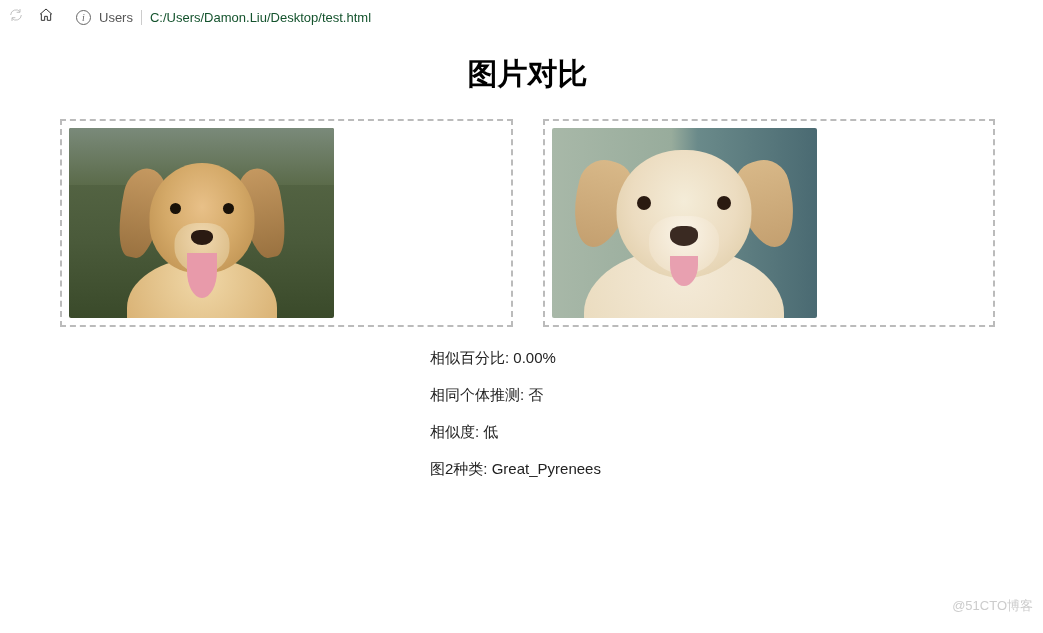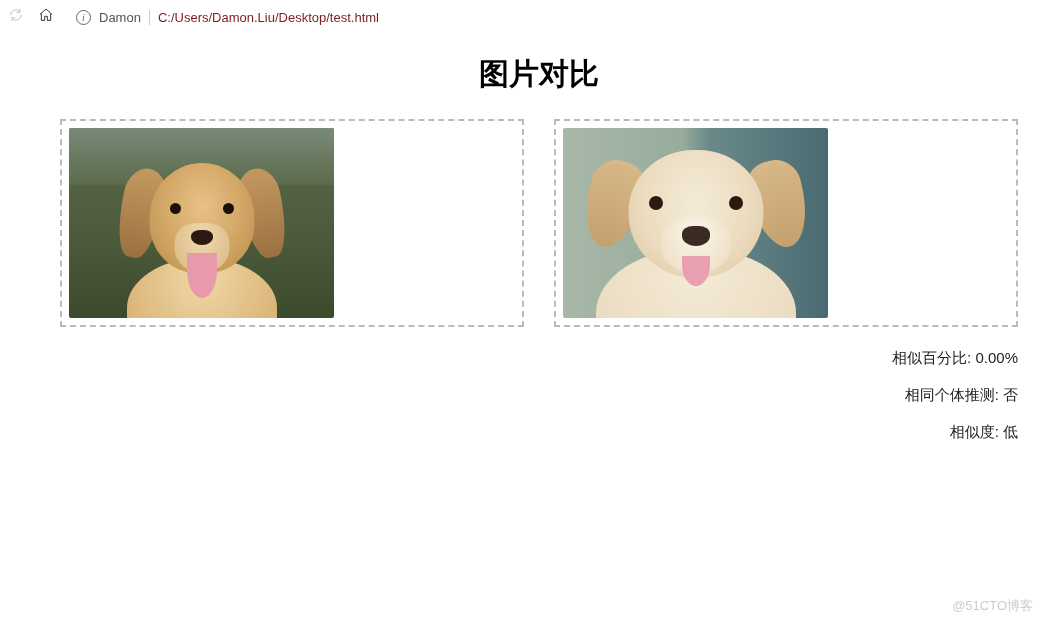--- a/index.html
+++ b/index.html
@@ -63,24 +63,24 @@
       font-style: italic;
       color: #666;
       flex-shrink: 0;
     }
     .file-label {
       color: #555;
       padding-right: 8px;
       border-right: 1px solid #ccc;
     }
     .url-text {
-      color: #7f1d1d;
+      color: #14532d;
     }
     .page-content {
-      padding: 20px 25px 0 60px;
+      padding: 20px 48px 0 60px;
     }
     .page-title {
       text-align: center;
       font-size: 30px;
       font-weight: bold;
       color: #000;
       margin-bottom: 24px;
     }
     .compare-row {
       display: flex;
@@ -115,21 +115,20 @@
       border-radius: 2px;
       cursor: pointer;
     }
     .results {
       padding-left: 370px;
       font-size: 15px;
       color: #222;
     }
     .results p {
       margin-bottom: 18px;
-      text-align: right;
     }
     .watermark {
       position: absolute;
       bottom: 18px;
       right: 10px;
       font-size: 13px;
       color: #ccc;
     }
     
     .dog1-bg { background: linear-gradient(#5b6b4a 0%, #4a5a3a 60%, #3a4a2a 100%); position: relative; overflow: hidden; }
@@ -270,21 +269,21 @@
         </svg>
     </span>
     <span>
       <svg viewBox="0 0 24 24">
           <path d="M3 11l9-8 9 8M5 10v10h5v-6h4v6h5V10"></path>
         </svg>
     </span>
   </div>
   <div class="address-wrap">
     <span class="info-icon">i</span>
-    <span class="file-label">Damon</span>
+    <span class="file-label">Users</span>
     <span class="url-text">C:/Users/Damon.Liu/Desktop/test.html</span>
   </div>
 </div>
 
 <div class="page-content">
   <h1 class="page-title">图片对比</h1>
 
   <div class="compare-row">
     <div class="drop-zone">
       <div class="dog-img dog1-bg">
@@ -322,16 +321,19 @@
   <div class="results">
     <p>
       <span>相似百分比</span>: <span>0.00%</span>
     </p>
     <p>
       <span>相同个体推测</span>: <span>否</span>
     </p>
     <p>
       <span>相似度</span>: <span>低</span>
     </p>
+    <p>
+      <span>图2种类</span>: <span>Great_Pyrenees</span>
+    </p>
   </div>
 </div>
 
 <div class="watermark">@51CTO博客</div>
 
 </body></html>

